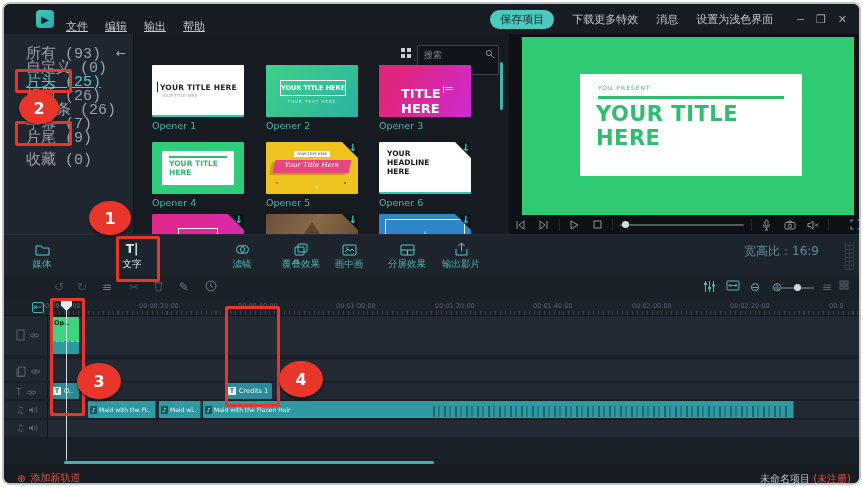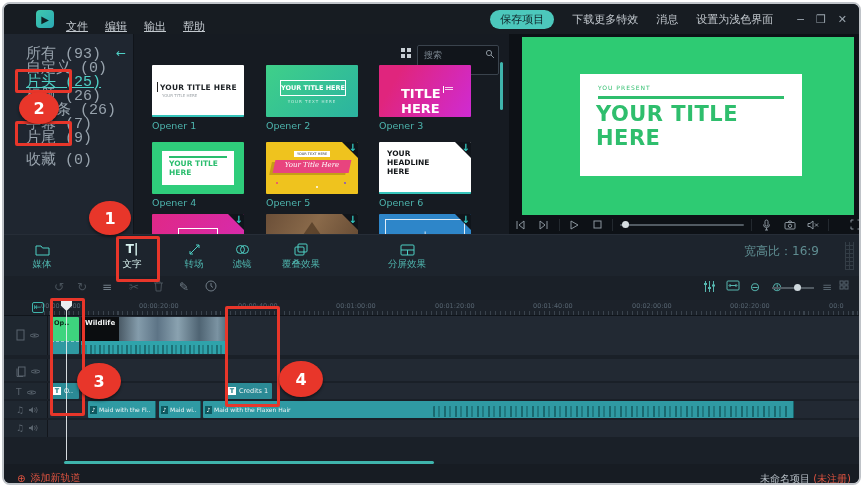--- a/index.html
+++ b/index.html
@@ -311,54 +311,64 @@
           <svg width="15" height="13" viewBox="0 0 15 13">
             <path d="M1 3h5l1.5 2H14v7H1z" fill="none" stroke="currentColor"></path>
           </svg>
         </span>
       <div class="ti-label">媒体</div>
     </div>
     <div class="tool-item hot" style="left:128px">
       <span class="ti-icon" style="font-size:12px;font-weight:bold;">T|</span>
       <div class="ti-label">文字</div>
     </div>
-    <div class="tool-item" style="left:190px">
-      <span class="ti-icon">
-          <svg width="13" height="13" viewBox="0 0 13 13">
-            <path d="M2 11L11 2M8 2h3v3M5 11H2V8" fill="none" stroke="currentColor"></path>
-          </svg>
-        </span>
-      <div class="ti-label">转场</div>
-    </div>
     <div class="tool-item" style="left:238px">
       <span class="ti-icon">
           <svg width="15" height="13" viewBox="0 0 15 13">
             <circle cx="5.5" cy="6.5" r="4" fill="none" stroke="currentColor"></circle>
             <circle cx="9.5" cy="6.5" r="4" fill="none" stroke="currentColor"></circle>
           </svg>
         </span>
       <div class="ti-label">滤镜</div>
     </div>
     <div class="tool-item" style="left:297px">
       <span class="ti-icon">
           <svg width="14" height="13" viewBox="0 0 14 13">
             <rect x="4" y="1" width="9" height="8" rx="1" fill="none" stroke="currentColor"></rect>
             <rect x="1" y="4" width="9" height="8" rx="1" fill="none" stroke="currentColor"></rect>
           </svg>
         </span>
       <div class="ti-label">覆叠效果</div>
     </div>
+    <div class="tool-item" style="left:345px">
+      <span class="ti-icon">
+          <svg width="15" height="12" viewBox="0 0 15 12">
+            <rect x="1" y="1" width="13" height="10" rx="1" fill="none" stroke="currentColor"></rect>
+            <path d="M3 8l3-3 2 2 2-2 2 2" fill="none" stroke="currentColor"></path>
+            <circle cx="5" cy="4" r=".8" fill="currentColor"></circle>
+          </svg>
+        </span>
+      <div class="ti-label">画中画</div>
+    </div>
     <div class="tool-item" style="left:403px">
       <span class="ti-icon">
           <svg width="15" height="12" viewBox="0 0 15 12">
             <rect x="1" y="1" width="13" height="10" rx="1" fill="none" stroke="currentColor"></rect>
             <path d="M1 6h13M7.5 6v5" stroke="currentColor"></path>
           </svg>
         </span>
       <div class="ti-label">分屏效果</div>
+    </div>
+    <div class="tool-item" style="left:457px">
+      <span class="ti-icon">
+          <svg width="13" height="14" viewBox="0 0 13 14">
+            <path d="M6.5 9V1M3.5 4L6.5 1l3 3M1 7v6h11V7" fill="none" stroke="currentColor"></path>
+          </svg>
+        </span>
+      <div class="ti-label">输出影片</div>
     </div>
 
     <div class="aspect"><span>宽高比：</span><span>16:9</span></div>
     <div class="dots"></div>
   </div>
 
   <div class="timeline">
     <div class="ttool">
       <span class="ticon dim" style="left:55px">↺</span>
       <span class="ticon dim" style="left:78px">↻</span>
@@ -471,27 +481,20 @@
       <svg width="10" height="8" viewBox="0 0 10 8">
           <path d="M1 3h1.6L5 1v6L2.6 5H1z" fill="currentColor"></path>
           <path d="M6.5 2.2a2.6 2.6 0 010 3.6M8 1a4.5 4.5 0 010 6" fill="none" stroke="currentColor" stroke-width=".8"></path>
         </svg>
     </div>
 
     <div class="clip" style="left:47px;top:41px;width:28px;height:37px">
       <div class="clip-green-top">Op..</div>
       <div class="clip-green-bot"></div>
     </div>
-    <div class="clip" style="left:77px;top:41px;width:145px;height:37px">
-      <div class="wl-black">Wildlife</div>
-      <div class="wl-photos"></div>
-      <div class="wl-wave">
-          <div class="wave-bars"></div>
-        </div>
-    </div>
     <div class="clip textclip" style="left:47px;top:107px;width:28px;height:16px">
       <span class="tbadge">T</span>
       <span>O..</span>
     </div>
     <div class="clip textclip" style="left:222px;top:107px;width:46px;height:16px">
       <span class="tbadge">T</span>
       <span>Credits 1</span>
     </div>
     <div class="clip audioclip" style="left:84px;top:125px;width:68px;height:17px">
       <span class="abadge">♪</span>

